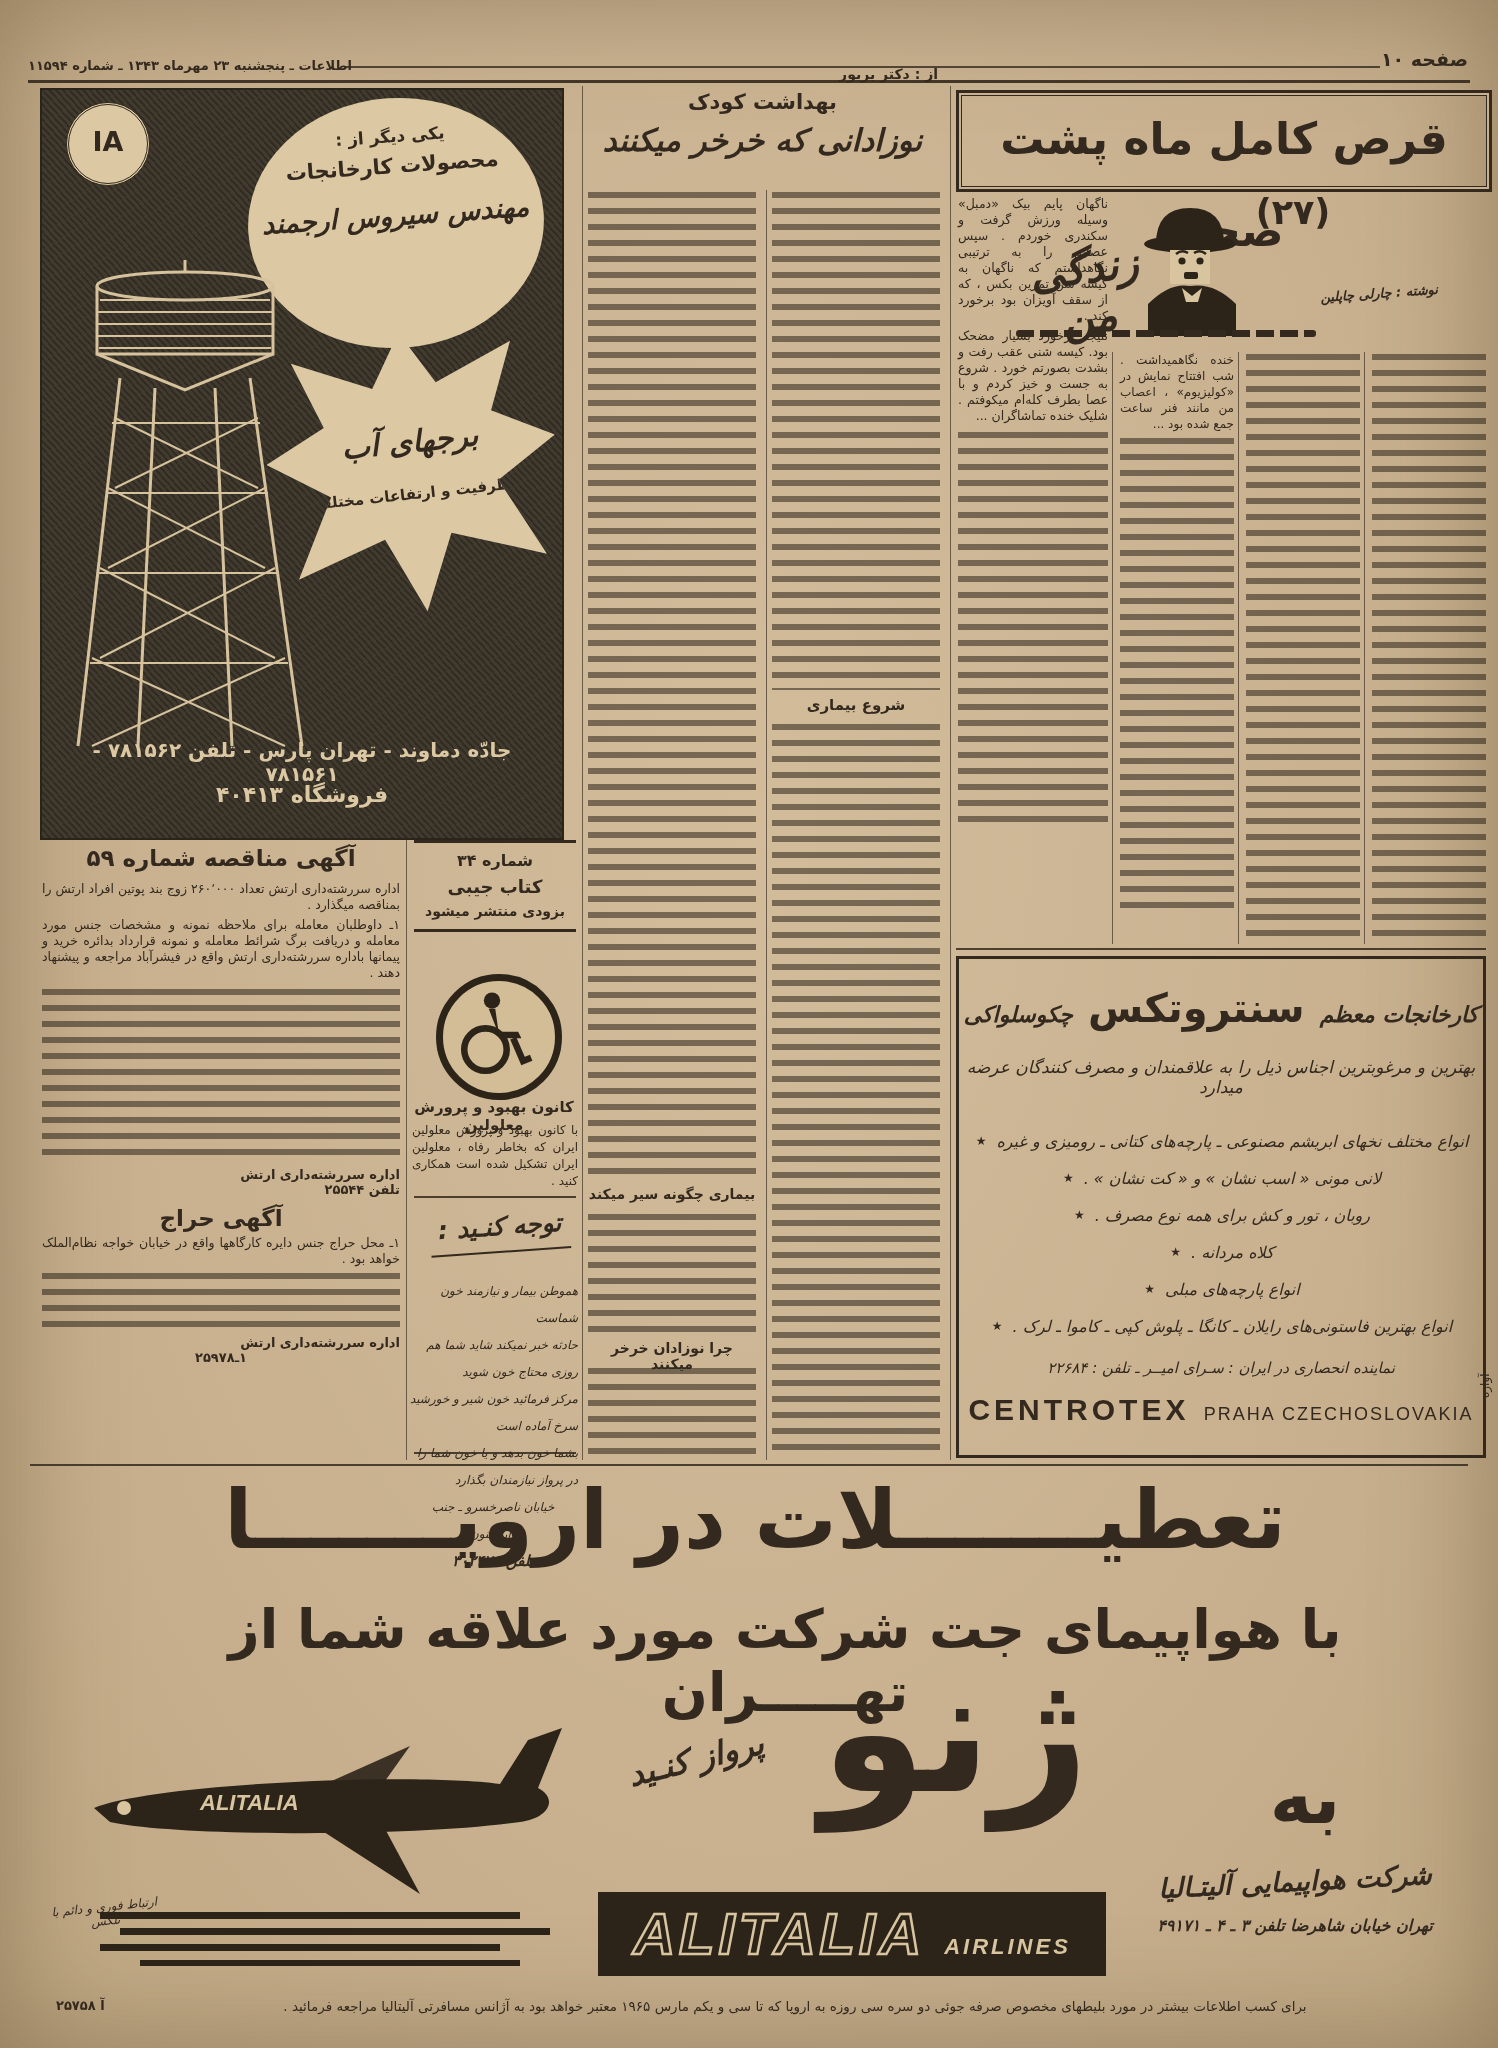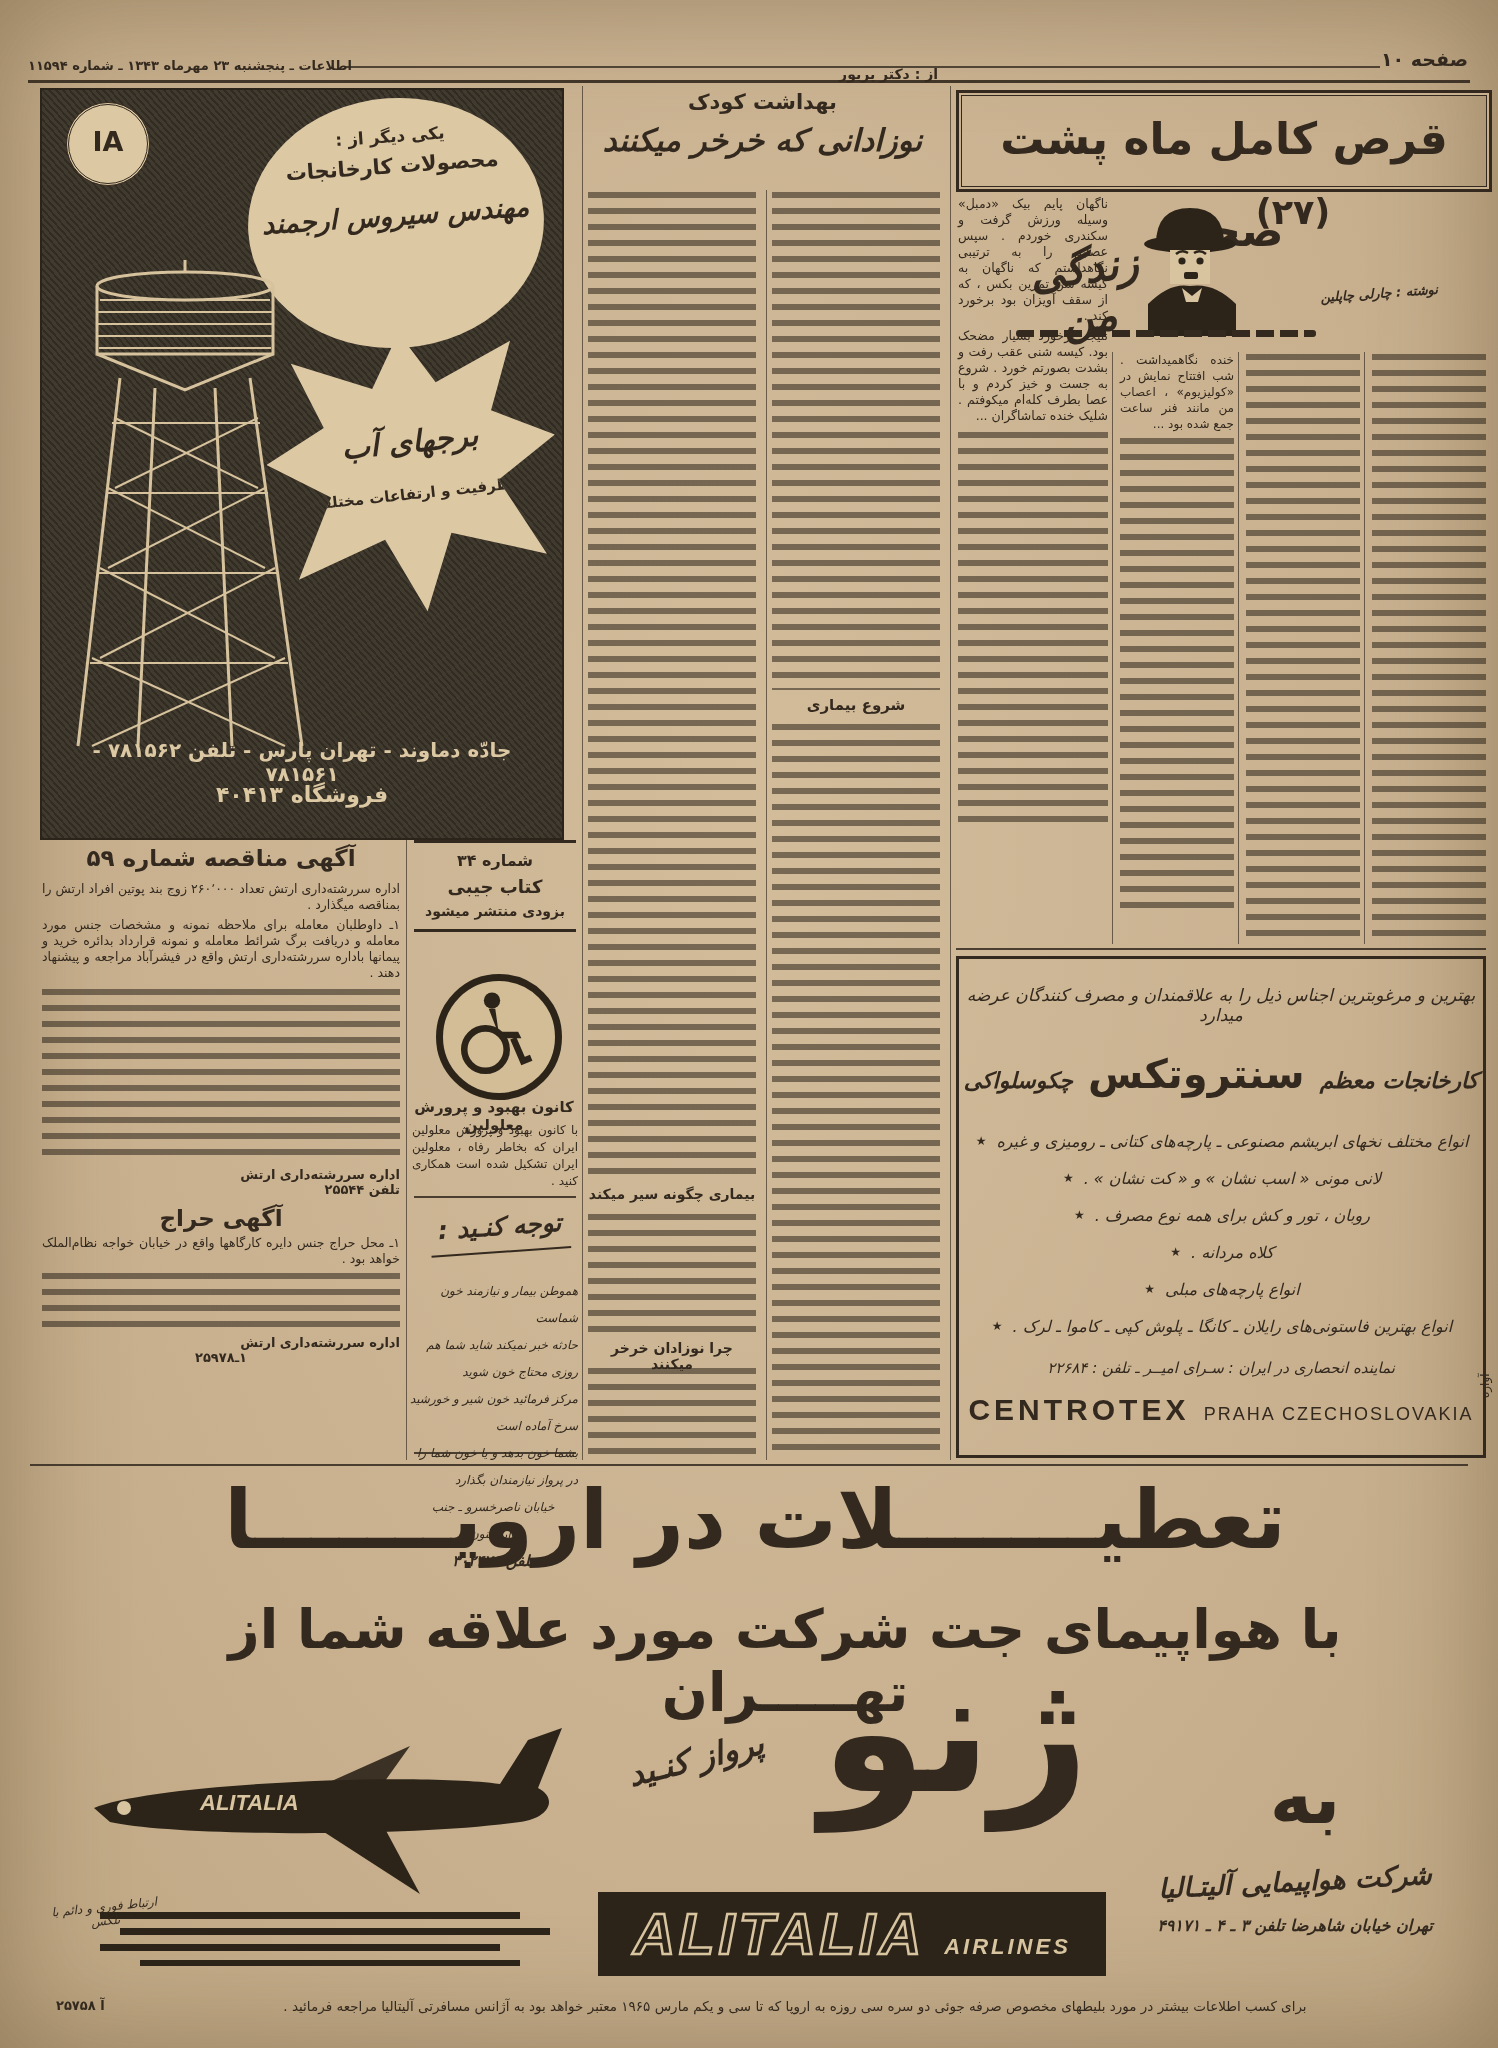--- a/index.html
+++ b/index.html
@@ -195,26 +195,26 @@
     <div class="sim" style="height:470px;margin-top:6px;"></div>
   </div>
   <div class="abs vrule" style="left:1238px;top:352px;height:592px;"></div>
   <div class="abs sim" style="left:1246px;top:354px;width:114px;height:588px;"></div>
   <div class="abs vrule" style="left:1364px;top:352px;height:592px;"></div>
   <div class="abs sim" style="left:1372px;top:354px;width:114px;height:588px;"></div>
 
   <div class="abs hrule" style="left:956px;top:948px;width:530px;"></div>
 
   <div class="abs" style="left:956px;top:956px;width:530px;height:502px;border:3px solid #33291e;box-sizing:border-box;">
-    <div class="rtl c i" style="font-size:17px;margin-top:26px;">بهترین و مرغوبترین اجناس ذیل را به علاقمندان و مصرف کنندگان عرضه میدارد</div>
     <div class="rtl c" style="margin-top:26px;">
       <span class="b i" style="font-size:22px;">کارخانجات معظم</span>
       <span class="b" style="font-size:40px;margin:0 10px;">سنتروتکس</span>
       <span class="b i" style="font-size:22px;">چکوسلواکی</span>
     </div>
+    <div class="rtl c i" style="font-size:17px;margin-top:26px;">بهترین و مرغوبترین اجناس ذیل را به علاقمندان و مصرف کنندگان عرضه میدارد</div>
     <div style="margin-top:34px;">
       <div class="starline" style="margin-top:8px;">
         <span>انواع مختلف نخهای ابریشم مصنوعی ـ پارچه‌های کتانی ـ رومیزی و غیره</span><span class="glyph">★</span>
       </div>
       <div class="starline" style="margin-top:16px;">
         <span>لانی مونی « اسب نشان » و « کت نشان » .</span><span class="glyph">★</span>
       </div>
       <div class="starline" style="margin-top:16px;">
         <span>روبان ، تور و کش برای همه نوع مصرف .</span><span class="glyph">★</span>
       </div>

